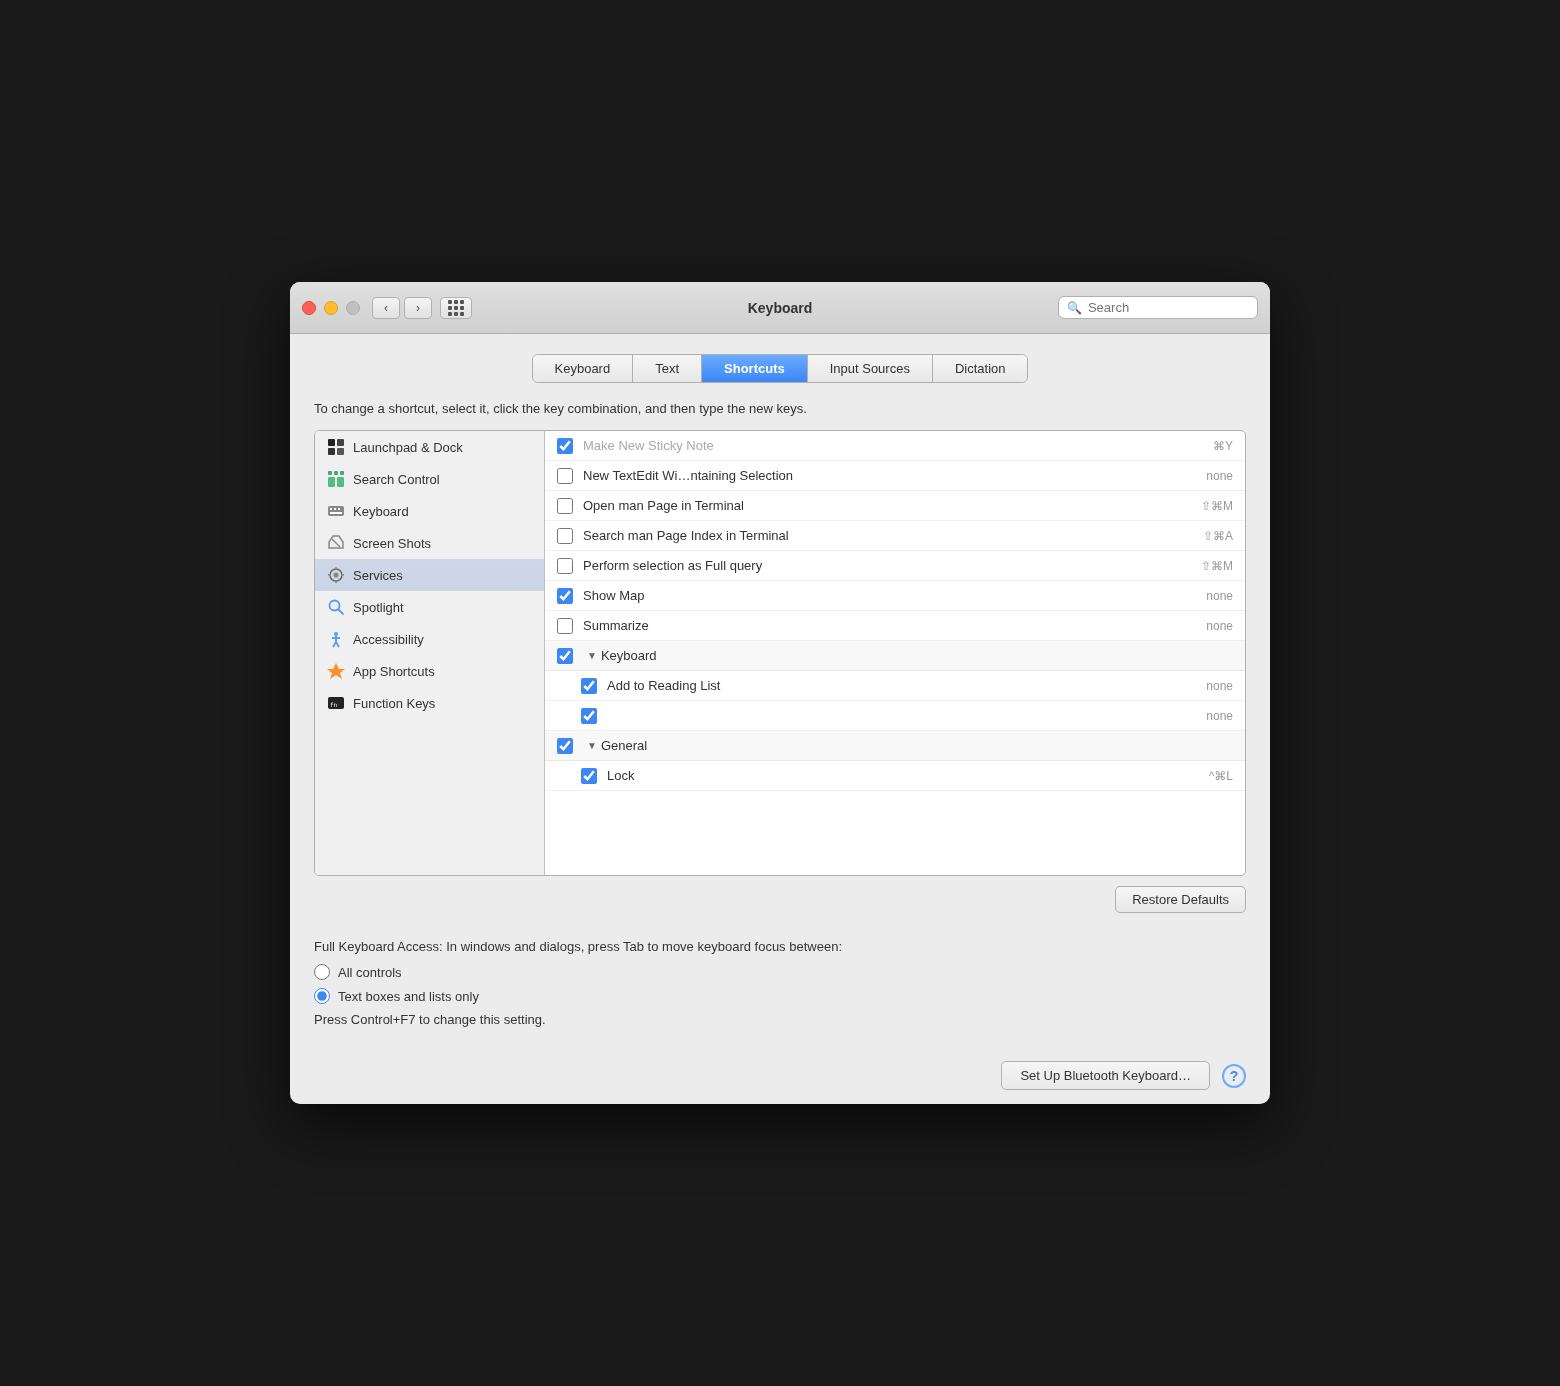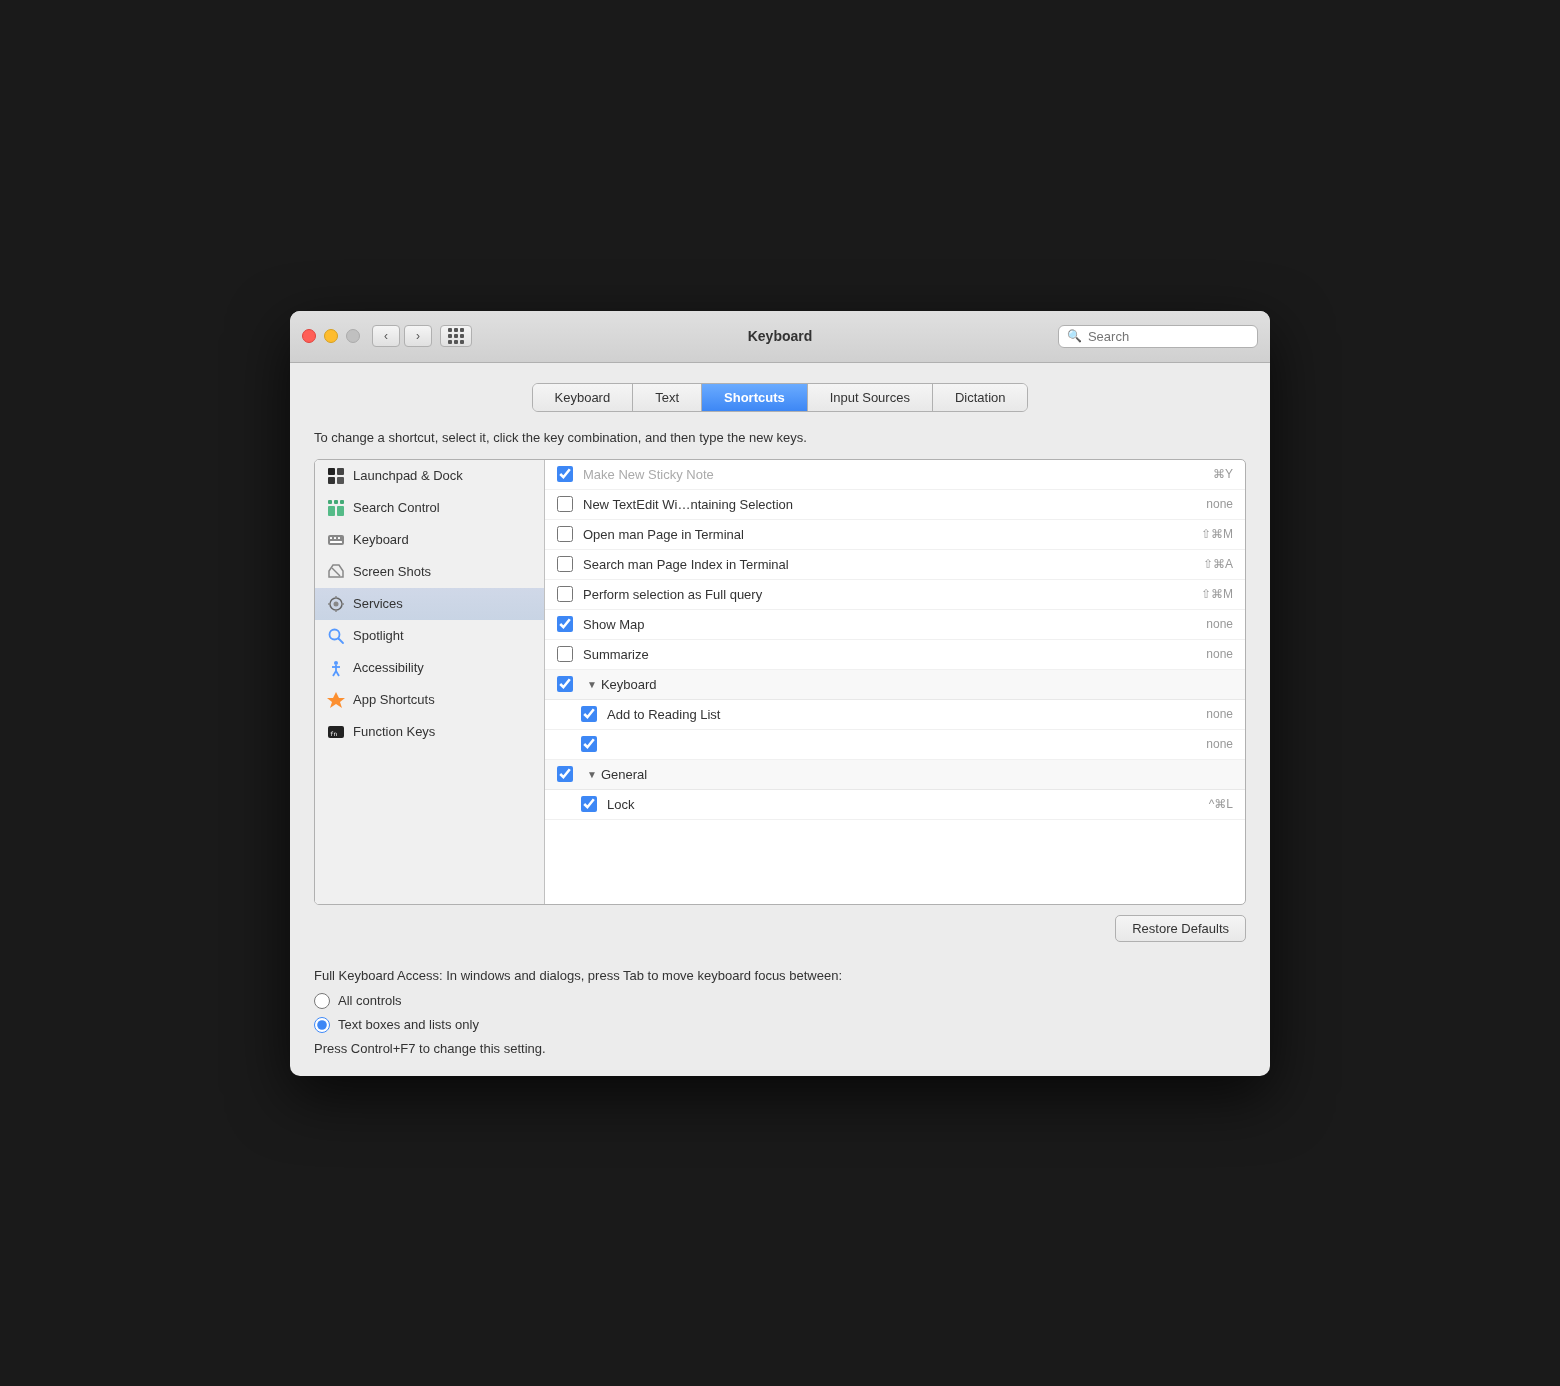--- a/index.html
+++ b/index.html
@@ -619,13 +619,17 @@
 
       <div class="radio-option">
         <input type="radio" name="keyboard-access" class="radio-input" checked="" style="">
         <span>Text boxes and lists only</span>
       </div>
 
       <p class="keyboard-hint">Press Control+F7 to change this setting.</p>
     </div>
   </div>
 
+  <div class="bottom-bar">
+    <button class="bluetooth-btn">Set Up Bluetooth Keyboard…</button>
+    <button class="help-btn">?</button>
+  </div>
 </div>
 
 </body></html>

